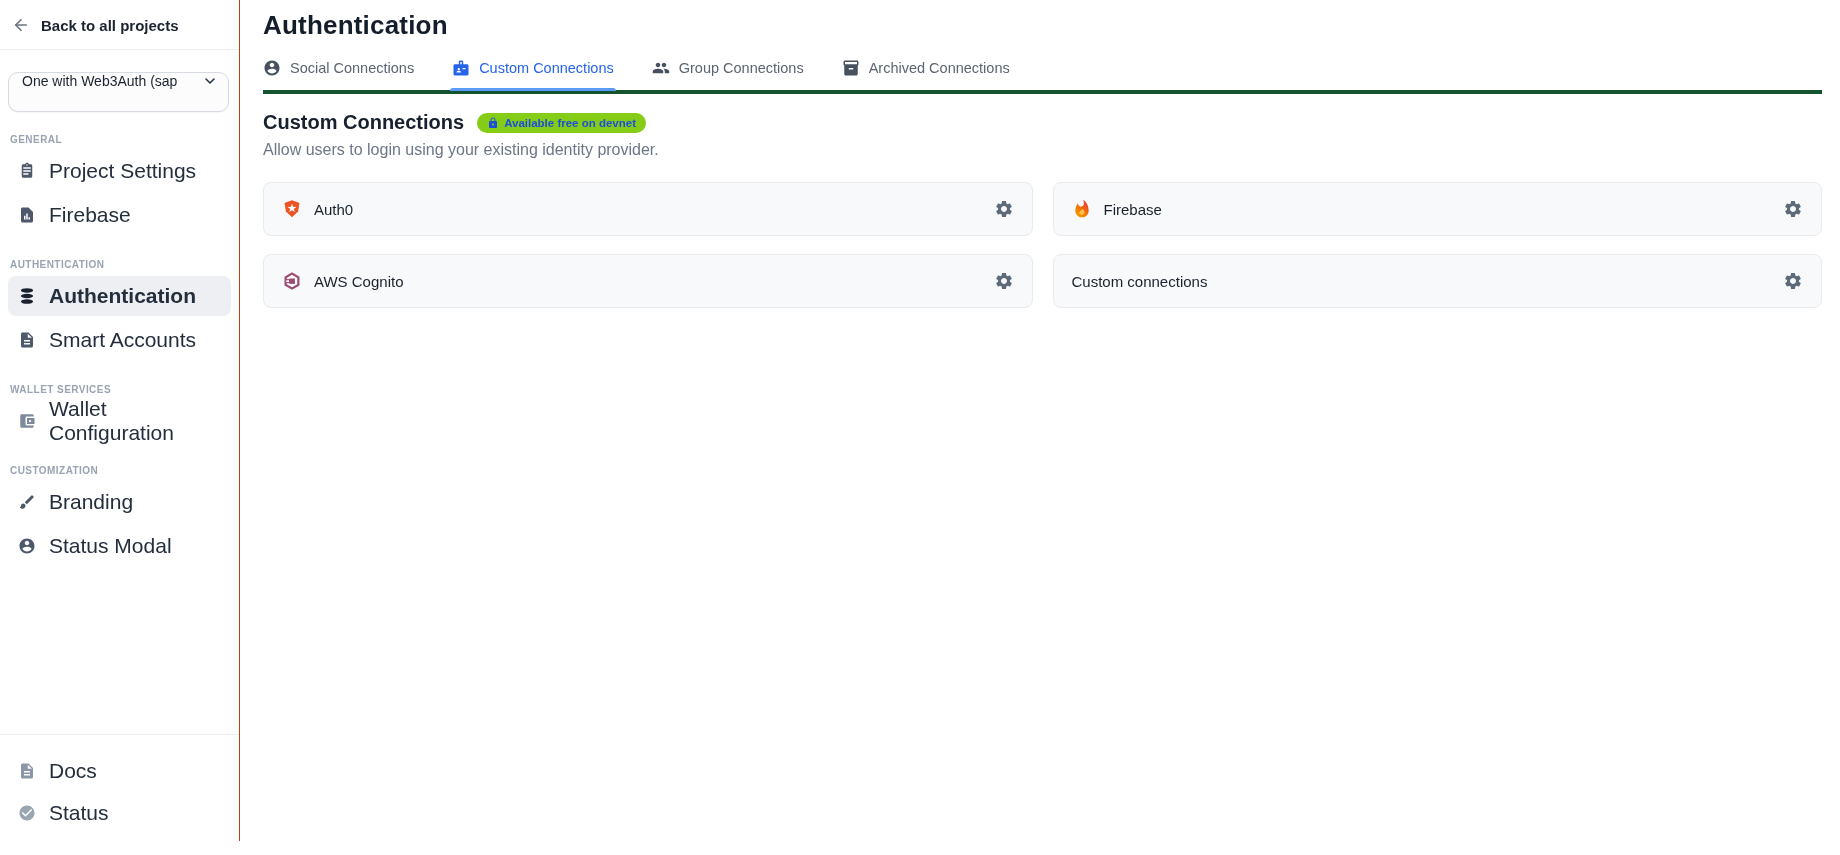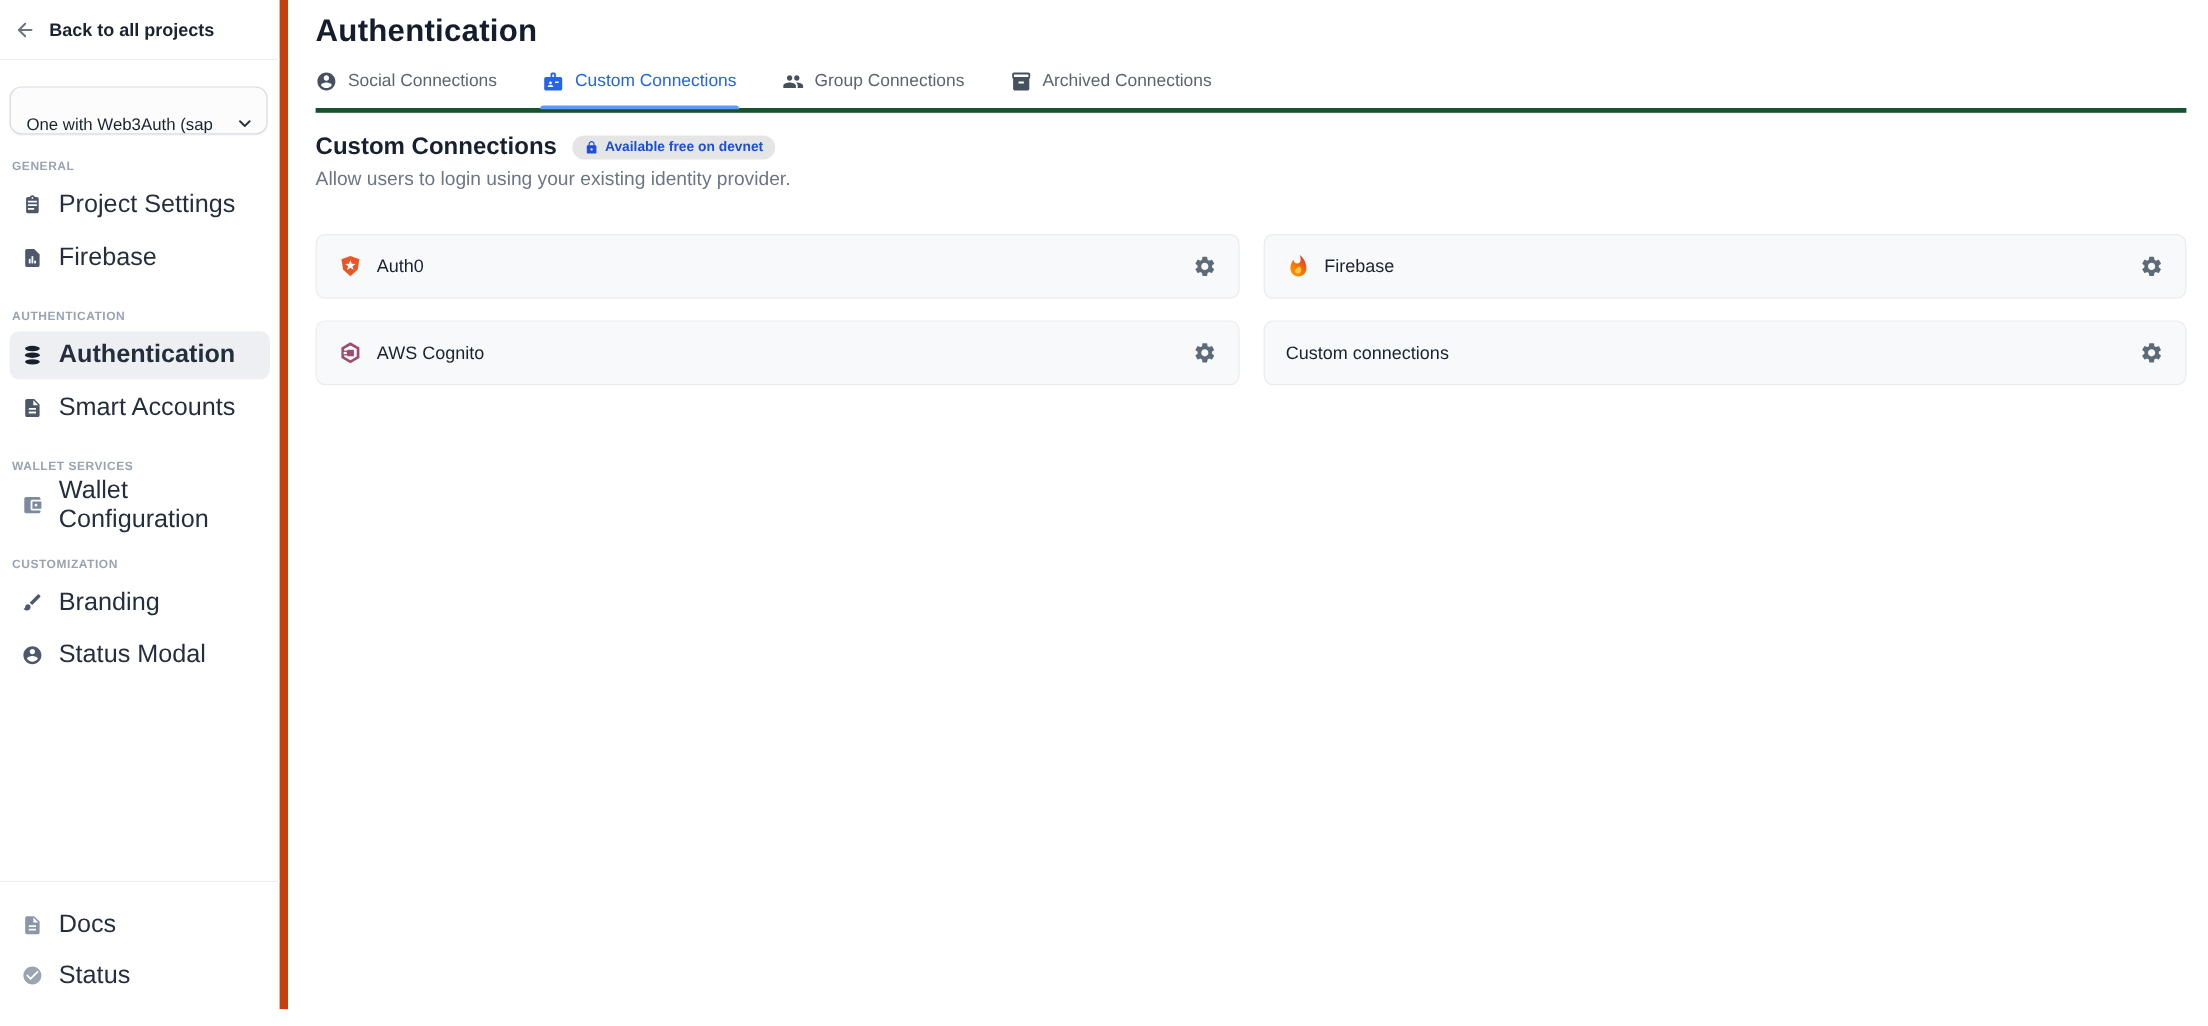--- a/index.html
+++ b/index.html
@@ -5,34 +5,34 @@
   * { margin:0; padding:0; box-sizing:border-box; }
   html,body { width:1840px; height:855px; }
   body {
     font-family:"Liberation Sans", sans-serif;
     background:#ffffff; color:#1b2432;
     display:flex; overflow:hidden;
   }
   
   .sidebar {
     width:240px; min-width:240px; height:841px;
-    border-right:7px solid #c2410c;
+    border-right:1px solid #c2410c;
     display:flex; flex-direction:column; background:#fff;
   }
   .back-row {
     display:flex; align-items:center; gap:11px;
     padding:16px 12px 15px 12px; cursor:pointer;
   }
   .back-row .lbl { font-size:15px; font-weight:600; color:#1b2330; }
   .sb-divider { height:1px; background:#eceef2; }
   .project-select {
     margin:22px 10px 0 8px; height:40px;
     border:1px solid #d6dae1; border-radius:10px;
     background:#fcfcfd; box-shadow:0 1px 1px rgba(16,24,40,.04);
-    display:flex; align-items:flex-end; gap:6px;
+    display:flex; align-items:flex-start; gap:6px;
     padding:0 10px 0 13px; cursor:pointer;
   }
   .project-select .val {
     font-size:14px; color:#1b2330; white-space:nowrap;
     overflow:hidden; flex:1;
   }
   .section-label {
     margin:22px 0 4px 10px;
     font-size:10px; font-weight:700; letter-spacing:.45px;
     color:#9aa3b2; text-transform:uppercase;
@@ -65,27 +65,27 @@
   .tab.active .lbl { color:#2563eb; }
   .tab.active svg { fill:#2563eb; }
   .tab.active::after {
     content:""; position:absolute; left:-2px; right:-2px; bottom:-1px;
     height:3px; border-radius:3px 3px 0 0; background:#5b9bf8;
   }
   .section-head { display:flex; align-items:center; gap:13px; margin-top:17px; }
   .section-head h2 { font-size:20px; font-weight:700; color:#16202e; }
   .badge {
     display:inline-flex; align-items:flex-start; gap:5px;
-    background:#e5e5e5; color:#1d4ed8;
+    background:#84cc16; color:#1d4ed8;
     border-radius:12px; padding:4px 10px;
     font-size:11.5px; font-weight:700;
   }
   .desc { margin-top:7px; font-size:16px; color:#6d7686; }
   .cards {
-    margin-top:36px; display:grid;
+    margin-top:23px; display:grid;
     grid-template-columns:1fr 1fr; column-gap:20px; row-gap:18px;
   }
   .card {
     height:54px; background:#f8f9fa;
     border:1px solid #e9ebee; border-radius:8px;
     display:flex; align-items:center; gap:12px;
     padding:0 14px 0 18px;
   }
   .card .lbl { font-size:15px; font-weight:500; color:#1a2230; }
   .gear-btn {

